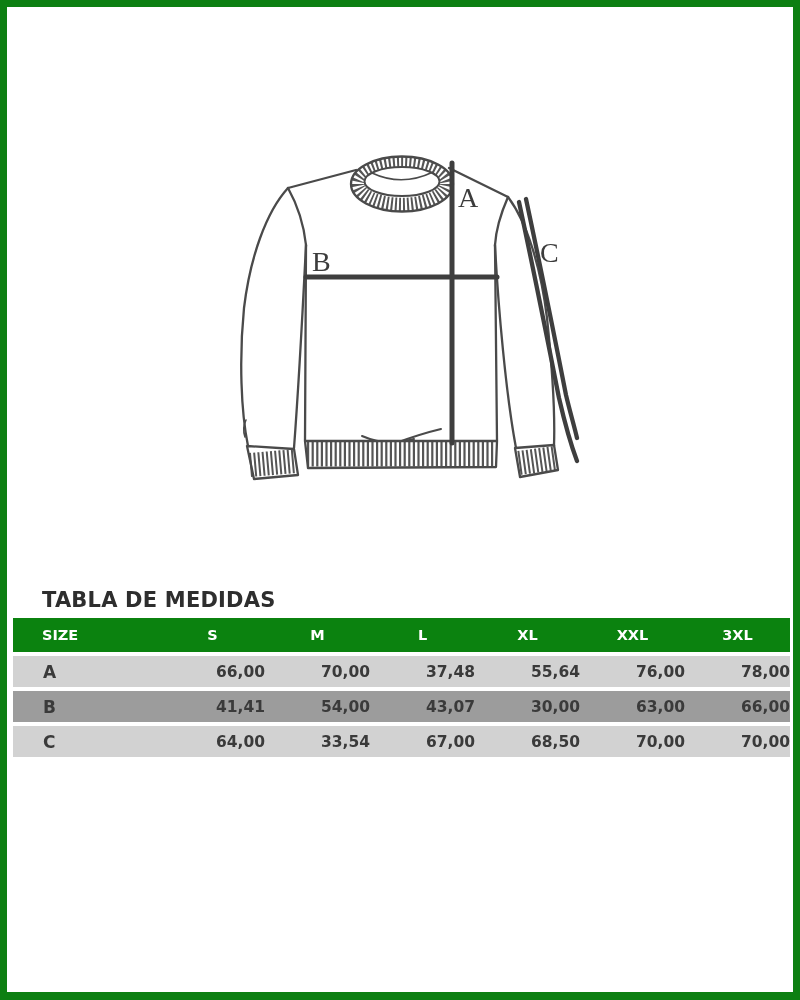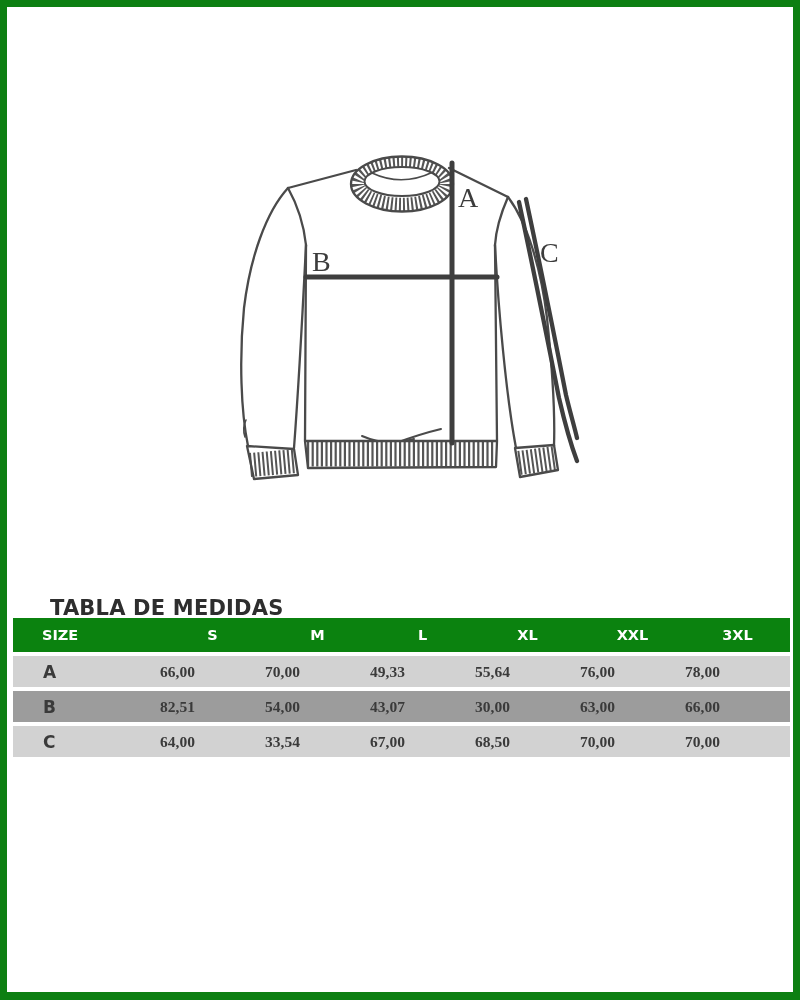--- a/index.html
+++ b/index.html
@@ -12,42 +12,42 @@
     --outline-gray:#4a4a4a;
   }
   html,body{margin:0;padding:0;background:#fff;}
   body{width:800px;height:1000px;overflow:hidden;font-family:"DejaVu Sans","Liberation Sans",sans-serif;}
   .page{
     position:relative;width:800px;height:1000px;box-sizing:border-box;
     border:7px solid var(--frame-green,#0d7f12);border-bottom-width:8px;background:#fff;
   }
   .diagram{position:absolute;left:-7px;top:-7px;width:800px;height:560px;}
   .table-title{
-    position:absolute;left:35px;top:581px;margin:8px;
+    position:absolute;left:35px;top:581px;margin:0;
     font-size:21px;font-weight:bold;color:var(--title-text,#2e2e2e);letter-spacing:.2px;
   }
   table.size-table{
     position:absolute;left:6px;top:607px;width:777px;
     table-layout:fixed;border-collapse:separate;border-spacing:0 4px;
   }
   table.size-table col.c-label{width:147px;}
   table.size-table th,table.size-table td{padding:0;vertical-align:middle;}
   thead th{
     background:var(--header-green,#0b820f);color:#ffffff;height:34px;
     font-size:14.5px;font-weight:bold;text-align:center;margin-top:24px;
   }
   thead th.label-col{text-align:left;padding-left:29px;}
   tbody tr{height:31px;}
   tbody tr.row-light{background:var(--row-light,#d2d2d2);}
   tbody tr.row-dark{background:var(--row-dark,#9c9c9c);}
   tbody th.row-label{
     text-align:left;padding-left:30px;font-size:17px;font-weight:bold;color:var(--cell-text,#3a3a3a);
   }
   tbody td{
-    text-align:left;font-size:15.5px;font-weight:bold;color:var(--cell-text,#3a3a3a);font-family:Liberation Serif, serif;
+    text-align:right;font-size:15.5px;font-weight:bold;color:var(--cell-text,#3a3a3a);
   }
   .measure-letter{font-family:"Liberation Serif","DejaVu Serif",serif;font-size:28px;fill:#3c3c3c;}
 </style>
 </head>
 <body>
 
 <div class="page">
 
   <svg class="diagram" viewBox="0 0 800 560" width="800" height="560" xmlns="http://www.w3.org/2000/svg">
 
@@ -125,28 +125,28 @@
         <th>XL</th>
         <th>XXL</th>
         <th>3XL</th>
       </tr>
     </thead>
     <tbody>
       <tr class="row-light">
         <th class="row-label">A</th>
         <td>66,00</td>
         <td>70,00</td>
-        <td>49,33</td>
+        <td>37,48</td>
         <td>55,64</td>
         <td>76,00</td>
         <td>78,00</td>
       </tr>
       <tr class="row-dark">
         <th class="row-label">B</th>
-        <td>82,51</td>
+        <td>41,41</td>
         <td>54,00</td>
         <td>43,07</td>
         <td>30,00</td>
         <td>63,00</td>
         <td>66,00</td>
       </tr>
       <tr class="row-light">
         <th class="row-label">C</th>
         <td>64,00</td>
         <td>33,54</td>

